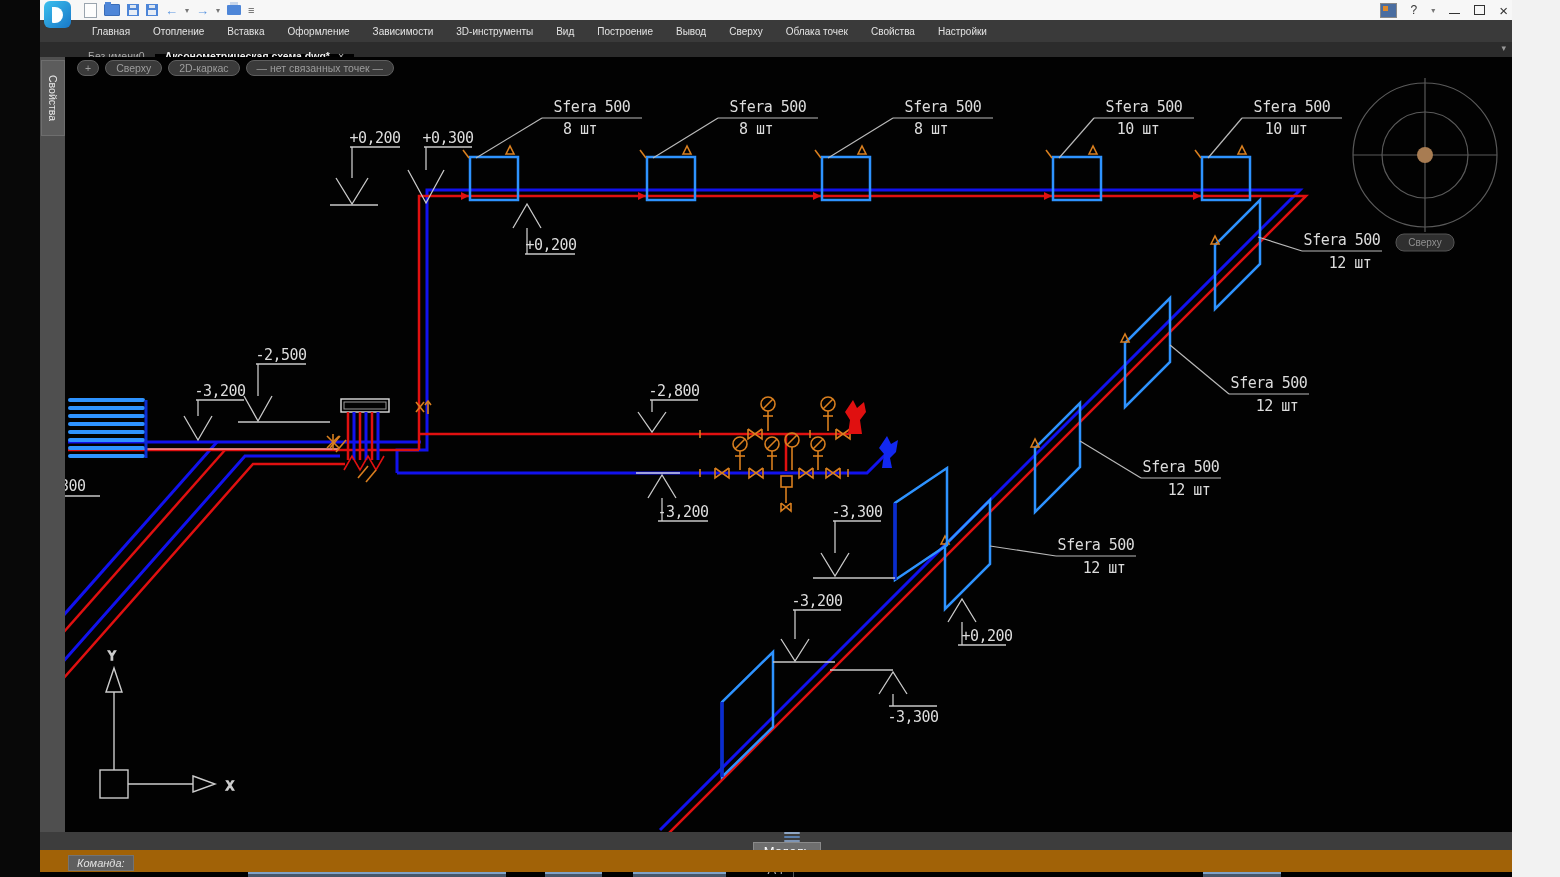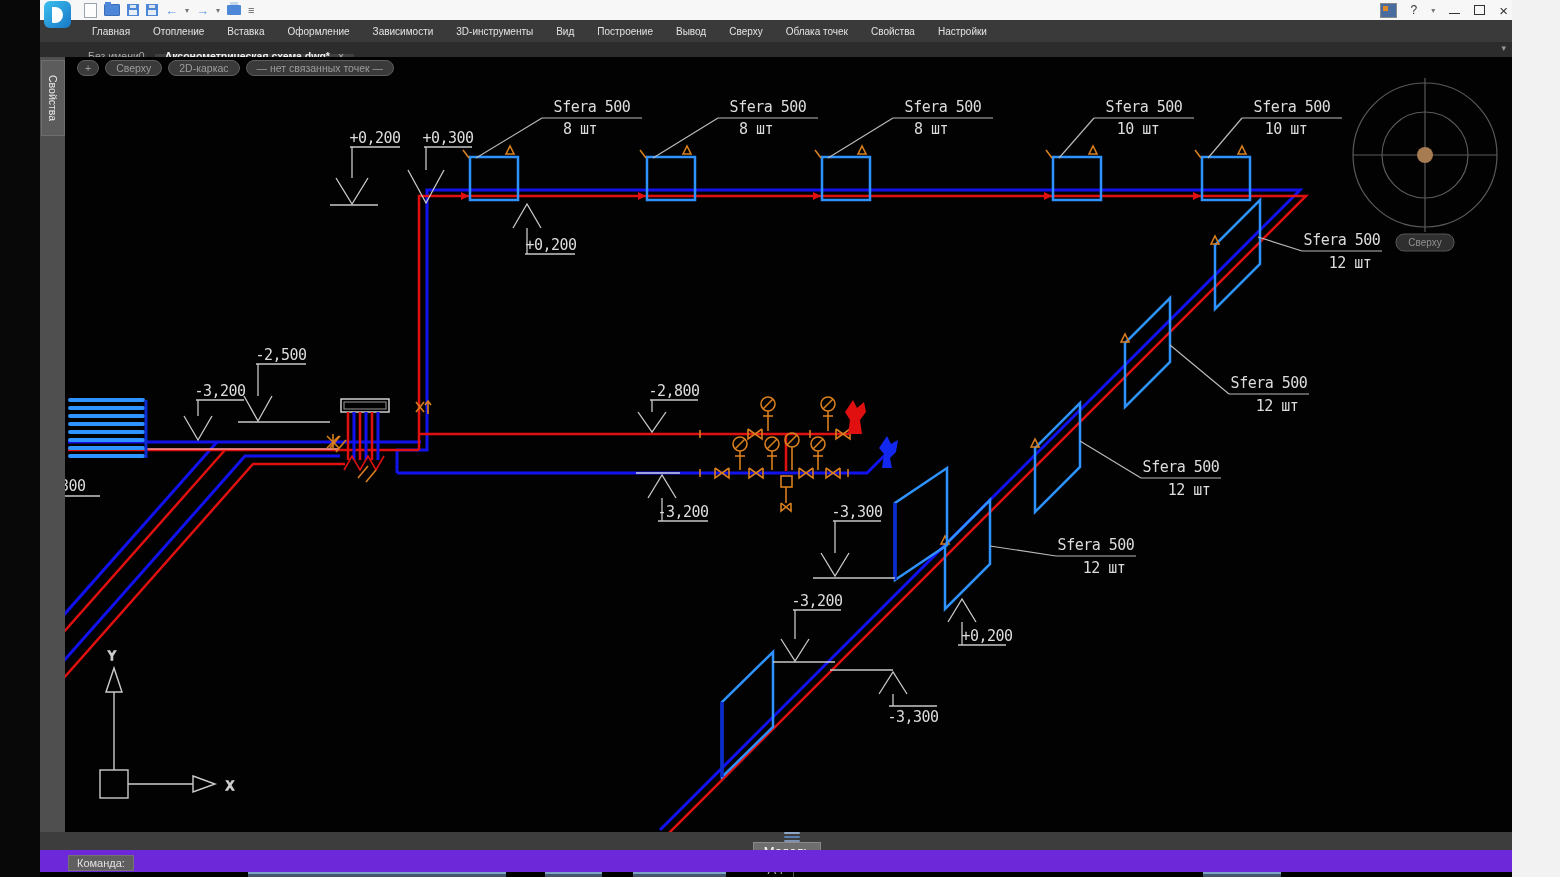--- a/index.html
+++ b/index.html
@@ -31,21 +31,21 @@
   .caret{color:#777;font-size:8px;}
   .i-print{width:14px;height:10px;background:#4e86d8;border-radius:1px;position:relative;}
   .i-print:before{content:"";position:absolute;left:3px;top:-3px;width:8px;height:3px;background:#c8d6ea;}
   .more{color:#555;font-size:11px;}
   .menubar{position:absolute;left:40px;top:20px;width:1472px;height:22px;background:#3a3a3a;
            display:flex;align-items:center;gap:23px;padding-left:52px;box-sizing:border-box;}
   .menu-item{color:#e3e3e3;font-size:10px;white-space:nowrap;cursor:default;}
   .tabbar{position:absolute;left:40px;top:42px;width:1472px;height:15px;background:#2c2c2c;
           display:flex;align-items:stretch;font-size:10.5px;}
   .dtab{display:flex;align-items:center;padding:0 10px;color:#ababab;margin-top:12px;}
-  .dtab.active{background:#404040;color:#f0f0f0;font-weight:bold;}
+  .dtab.active{background:#000000;color:#f0f0f0;font-weight:bold;}
   .dtab .x{margin-left:8px;color:#bbb;font-weight:normal;}
   .tab-caret{position:absolute;right:6px;top:1px;color:#999;font-size:9px;}
   .sidestrip{position:absolute;left:40px;top:57px;width:25px;height:793px;background:#4f4f4f;}
   .props-tab{position:absolute;left:1px;top:3px;width:22px;height:74px;background:#5c5c5c;border:1px solid #6e6e6e;
              color:#e8e8e8;font-size:10.5px;display:flex;align-items:center;justify-content:center;
              writing-mode:vertical-rl;}
   
   .canvas{position:absolute;left:65px;top:57px;width:1447px;height:775px;background:#020202;}
   .canvas svg{position:absolute;left:0;top:0;}
   .pills{position:absolute;left:12px;top:3px;display:flex;gap:6px;z-index:5;}
@@ -54,21 +54,21 @@
   .pill.sm{padding:0 7px;}
   
   .sheetbar{position:absolute;left:40px;top:832px;width:1472px;height:18px;background:#3d3d3d;
             display:flex;align-items:center;font-size:13px;flex-direction:column;}
   .layers-ico{width:16px;height:12px;margin-left:32px;display:flex;flex-direction:column;gap:2px;}
   .layers-ico b{height:2px;border-radius:1px;background:#8fa6c4;}
   .layers-ico b:nth-child(2){background:#5a7fae;}
   .layers-ico b:nth-child(3){background:#7d94b4;}
   .stab{padding:1px 10px;color:#b5b5b5;border-right:1px solid #555;}
   .stab.model{background:#6e6e6e;color:#fff;margin-left:22px;border:1px solid #8a8a8a;}
-  .cmdbar{position:absolute;left:40px;top:850px;width:1472px;height:22px;background:#6d28d9;}
+  .cmdbar{position:absolute;left:40px;top:850px;width:1472px;height:22px;background:#a16207;font-style:italic;}
   .cmdbox{position:absolute;left:28px;top:5px;background:#5f5f5f;border:1px solid #737373;color:#e2e2e2;
           font-size:11px;padding:1px 8px;}
   .sliver{position:absolute;height:5px;top:872px;background:#46566a;border-top:2px solid #7fa2c8;box-sizing:border-box;}
   
   .cad{font-family:"DejaVu Sans Mono",monospace;font-size:15px;fill:#dcdcdc;letter-spacing:-0.5px;}
   .cads{font-family:"DejaVu Sans Mono",monospace;font-size:13px;fill:#cfcfcf;}
   .lead{stroke:#b9b9b9;stroke-width:1.2;fill:none;}
   .mk{stroke:#c9c9c9;stroke-width:1.3;fill:none;}
   .bl{stroke:#1212ee;stroke-width:3;fill:none;}
   .rd{stroke:#e01010;stroke-width:2.5;fill:none;}

